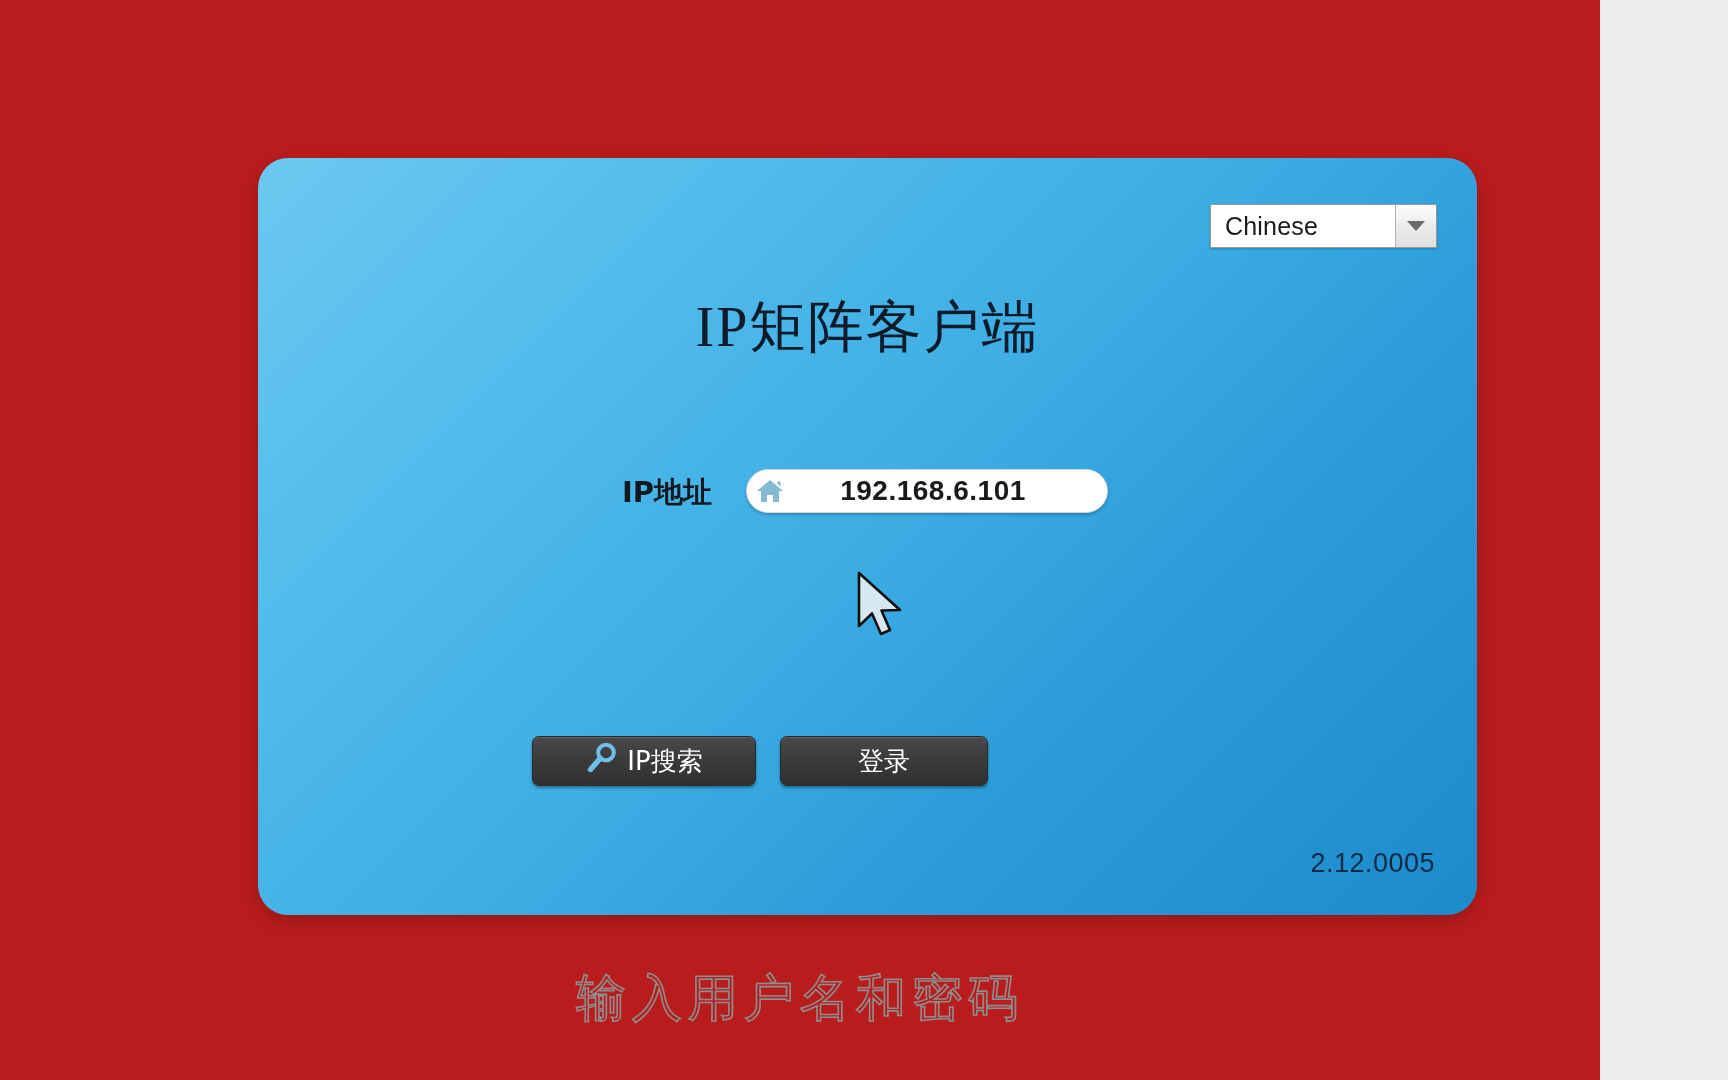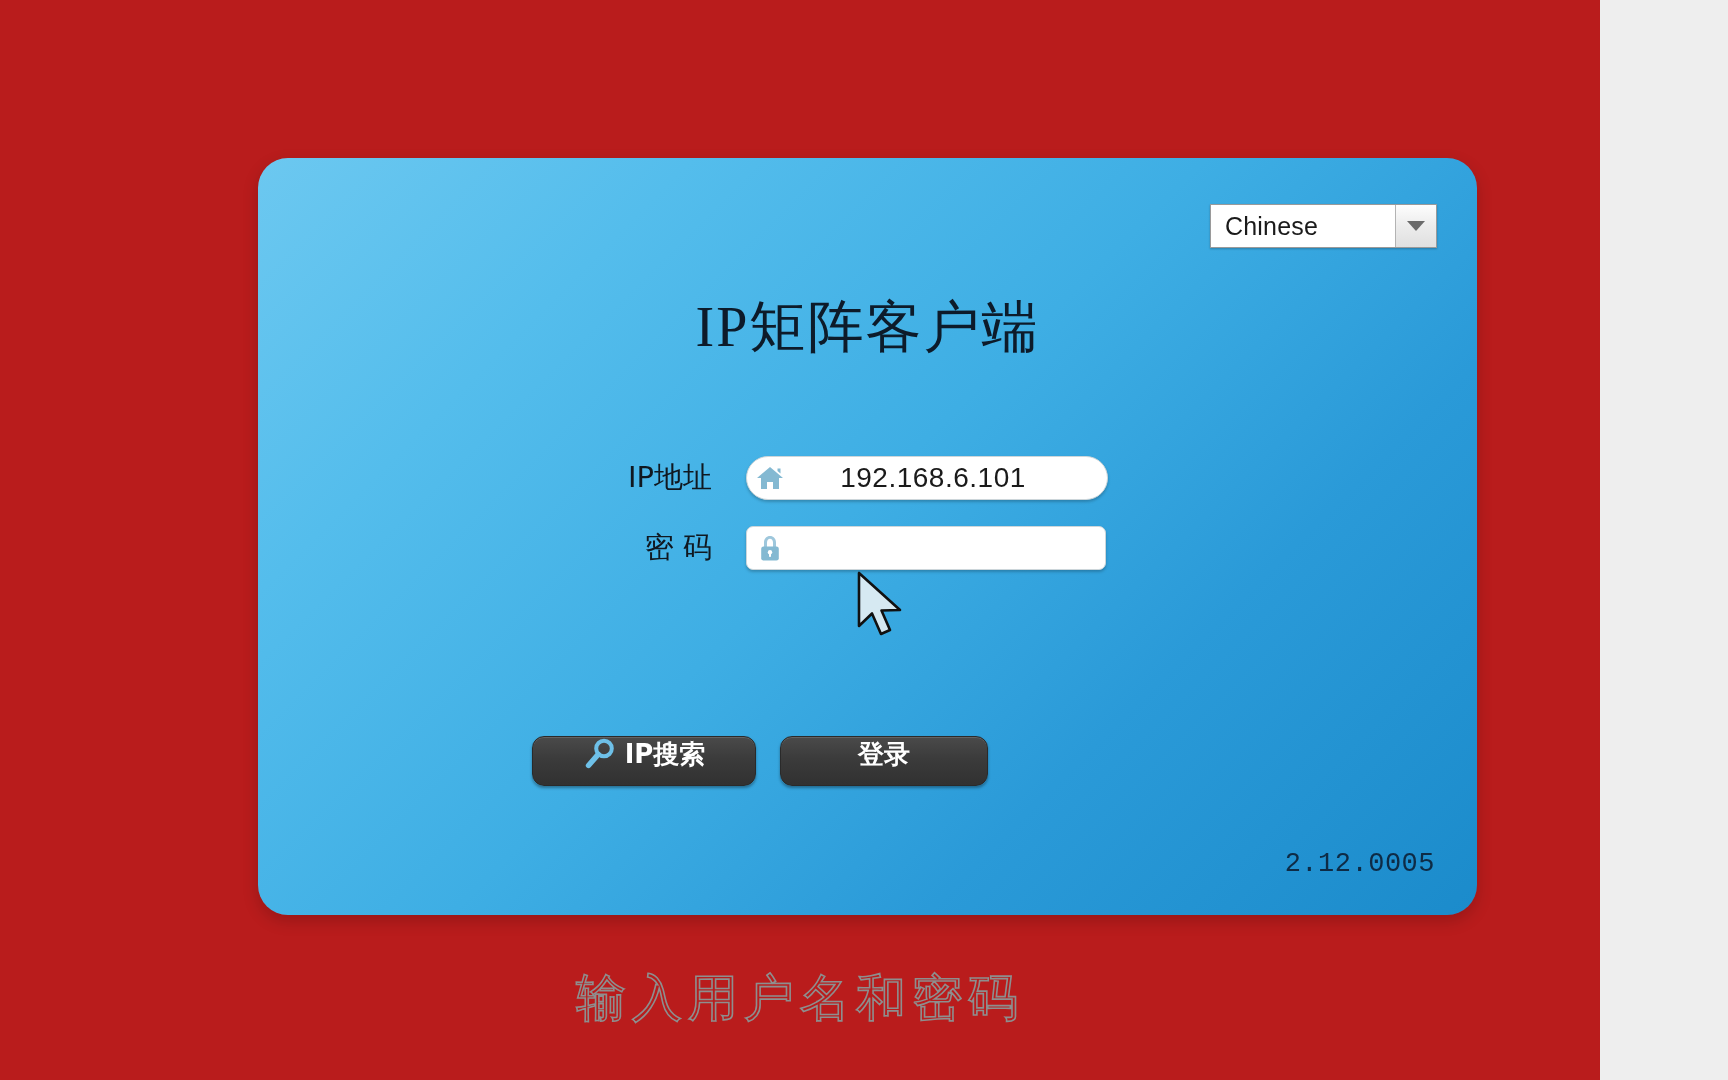--- a/index.html
+++ b/index.html
@@ -90,23 +90,24 @@
 
   
   .form-area {
     position: absolute;
     left: 0;
     top: 285px;
     width: 100%;
   }
   .form-row {
     display: flex;
-    align-items: center;
+    align-items: flex-end;
     height: 70px;
     margin-bottom: 0;
+    font-weight: bold;
   }
   .form-label {
     width: 488px;
     text-align: right;
     padding-right: 34px;
     box-sizing: border-box;
     font-size: 29px;
     color: #101820;
     font-family: "DejaVu Sans", "Liberation Sans", sans-serif;
     white-space: nowrap;
@@ -149,48 +150,47 @@
   
   .btn-row {
     position: absolute;
     left: 274px;
     top: 578px;
     display: flex;
     gap: 24px;
   }
   .btn {
     height: 48px;
-    border-radius: 12px;
+    border-radius: 7px;
     background: linear-gradient(180deg, #4a4a4a 0%, #3b3b3b 45%, #313131 100%);
     border: 1px solid #2a2a2a;
     box-shadow: 0 2px 3px rgba(0,0,0,0.35), inset 0 1px 0 rgba(255,255,255,0.14);
     display: flex;
-    align-items: flex-start;
+    align-items: center;
     justify-content: center;
     color: #ffffff;
     font-size: 26px;
     font-family: "DejaVu Sans", "Liberation Sans", sans-serif;
     gap: 6px;
     white-space: nowrap;
-    font-weight: bold;
   }
   .btn-search { width: 222px; }
   .btn-login  { width: 206px; }
   .btn-cancel { width: 204px; }
 
   .search-icon { display: block; margin-right: 2px; }
 
   
   .version {
     position: absolute;
     right: 42px;
     bottom: 36px;
     font-size: 27px;
     color: #0e2b45;
-    font-family: Liberation Mono, monospace;
+    font-family: Liberation Sans, sans-serif;
     letter-spacing: 0.5px;
   }
 
   
   .cursor {
     position: absolute;
     left: 855px;
     top: 570px;
     width: 60px;
     height: 72px;
@@ -237,34 +237,20 @@
             <svg width="28" height="26" viewBox="0 0 28 26">
               <path d="M14 2 L27 13 L23 13 L23 24 L17 24 L17 17 L11 17 L11 24 L5 24 L5 13 L1 13 Z" fill="#84b9d2"></path>
               <path d="M21.5 3.5 L24.5 3.5 L24.5 8.5 L21.5 6 Z" fill="#84b9d2"></path>
             </svg>
           </span>
           <span class="field-text" title="">192.168.6.101</span>
         </div>
       </div>
 
 
-      <div class="form-row">
-        <div class="form-label">密 码</div>
-        <div class="field field-pass">
-          <span class="field-icon">
-            <svg width="24" height="28" viewBox="0 0 24 28">
-              <path d="M6 13 L6 8.5 C6 4.6 8.7 2 12 2 C15.3 2 18 4.6 18 8.5 L18 13 L15 13 L15 8.5 C15 6.2 13.6 4.8 12 4.8 C10.4 4.8 9 6.2 9 8.5 L9 13 Z" fill="#9ec7dc"></path>
-              <rect x="3.2" y="12.4" width="17.6" height="14.2" rx="2.4" fill="#84b9d2"></rect>
-              <circle cx="12" cy="18.2" r="2.2" fill="#ffffff"></circle>
-              <rect x="11" y="18.2" width="2" height="4.6" fill="#ffffff"></rect>
-            </svg>
-          </span>
-          <span class="field-text empty" title=""></span>
-        </div>
-      </div>
 
     </div>
 
     <div class="btn-row">
       <div class="btn btn-search">
         <span class="search-icon">
           <svg width="34" height="34" viewBox="0 0 34 34">
             <circle cx="21" cy="11.5" r="7.8" fill="none" stroke="#6ec0e8" stroke-width="4"></circle>
             <line x1="15.2" y1="17.4" x2="5.5" y2="28.5" stroke="#6ec0e8" stroke-width="5.4" stroke-linecap="round"></line>
           </svg>

